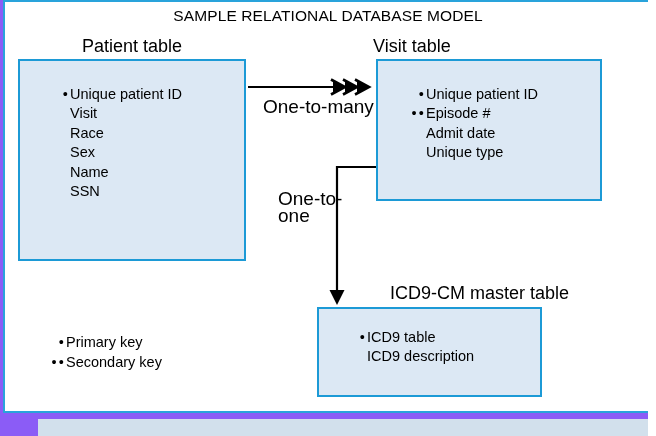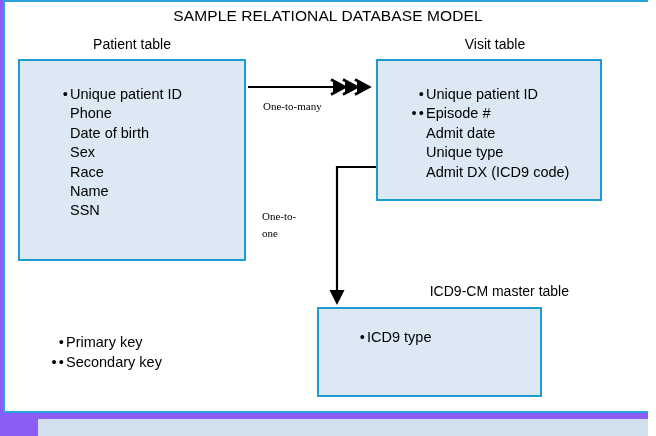--- a/index.html
+++ b/index.html
@@ -58,26 +58,26 @@
     top: 7px;
     width: 656px;
     text-align: center;
     font-size: 15.5px;
     color: #000000;
     letter-spacing: 0.1px;
     white-space: nowrap;
   }
   .table-caption {
     position: absolute;
-    font-size: 14px;
+    font-size: 18px;
     color: #000000;
     white-space: nowrap;
   }
   #caption-patient { left: 18px; top: 36px; width: 228px; text-align: center; }
-  #caption-visit   { left: 382px; top: 36px; width: 226px; text-align: center; }
+  #caption-visit   { left: 373px; top: 36px; width: 226px; text-align: left; }
   #caption-icd9    { left: 349px; top: 283px; width: 220px; text-align: right; }
 
   
   .entity-box {
     position: absolute;
     background: #DCE8F4;
     border: 2px solid #1C9AD6;
     box-sizing: border-box;
   }
   #box-patient { left: 18px;  top: 59px;  width: 228px; height: 202px; }
@@ -124,28 +124,27 @@
     line-height: 20px;
     color: #000000;
     white-space: nowrap;
   }
   .legend .field-row { padding-left: 30px; }
   .legend .field-bullets { width: 30px; }
 
   
   .conn-label {
     position: absolute;
-    font-size: 11px;
+    font-size: 19px;
     line-height: 17px;
     color: #000000;
     white-space: pre-line;
-    font-family: Liberation Serif, serif;
   }
   #label-one-to-many { left: 263px; top: 98px; }
-  #label-one-to-one  { left: 262px; top: 190px; margin-top: 18px; }
+  #label-one-to-one  { left: 278px; top: 190px; }
 
   svg.connectors {
     position: absolute;
     left: 0;
     top: 0;
     width: 656px;
     height: 436px;
     overflow: visible;
     pointer-events: none;
   }
@@ -158,44 +157,43 @@
   <div class="frame-shadow-band"></div>
   <div class="frame-border"></div>
   <div class="frame-top-rule"></div>
 
   <div class="fig-title">SAMPLE RELATIONAL DATABASE MODEL</div>
 
   <div class="table-caption" id="caption-patient">Patient table</div>
   <div class="entity-box" id="box-patient">
     <ul class="field-list" id="fields-patient">
         <li class="field-row"><span class="field-bullets pk">•</span><span>Unique patient ID</span></li>
-        <li class="field-row"><span class="field-bullets "></span><span>Phone</span></li>
-        <li class="field-row"><span class="field-bullets "></span><span>Date of birth</span></li>
+        <li class="field-row"><span class="field-bullets "></span><span>Visit</span></li>
+        <li class="field-row"><span class="field-bullets "></span><span>Race</span></li>
         <li class="field-row"><span class="field-bullets "></span><span>Sex</span></li>
-        <li class="field-row"><span class="field-bullets "></span><span>Race</span></li>
         <li class="field-row"><span class="field-bullets "></span><span>Name</span></li>
         <li class="field-row"><span class="field-bullets "></span><span>SSN</span></li>
       </ul>
   </div>
 
   <div class="table-caption" id="caption-visit">Visit table</div>
   <div class="entity-box" id="box-visit">
     <ul class="field-list" id="fields-visit">
         <li class="field-row"><span class="field-bullets pk">•</span><span>Unique patient ID</span></li>
         <li class="field-row"><span class="field-bullets sk">••</span><span>Episode #</span></li>
         <li class="field-row"><span class="field-bullets "></span><span>Admit date</span></li>
         <li class="field-row"><span class="field-bullets "></span><span>Unique type</span></li>
-        <li class="field-row"><span class="field-bullets "></span><span>Admit DX (ICD9 code)</span></li>
       </ul>
   </div>
 
   <div class="table-caption" id="caption-icd9">ICD9-CM master table</div>
   <div class="entity-box" id="box-icd9">
     <ul class="field-list" id="fields-icd9">
-        <li class="field-row"><span class="field-bullets pk">•</span><span>ICD9 type</span></li>
+        <li class="field-row"><span class="field-bullets pk">•</span><span>ICD9 table</span></li>
+        <li class="field-row"><span class="field-bullets "></span><span>ICD9 description</span></li>
       </ul>
   </div>
 
   <svg class="connectors" viewBox="0 0 656 436">
 
     <g>
       <line x1="248" y1="87" x2="357" y2="87" stroke="#000000" stroke-width="2.2"></line>
       <path d="M331,79.5 L345,87 L331,94.5" fill="none" stroke="#000000" stroke-width="2.6" stroke-linejoin="miter"></path>
       <path d="M343,79.5 L357,87 L343,94.5" fill="none" stroke="#000000" stroke-width="2.6" stroke-linejoin="miter"></path>
       <path d="M355,79.5 L369,87 L355,94.5" fill="none" stroke="#000000" stroke-width="2.6" stroke-linejoin="miter"></path>

